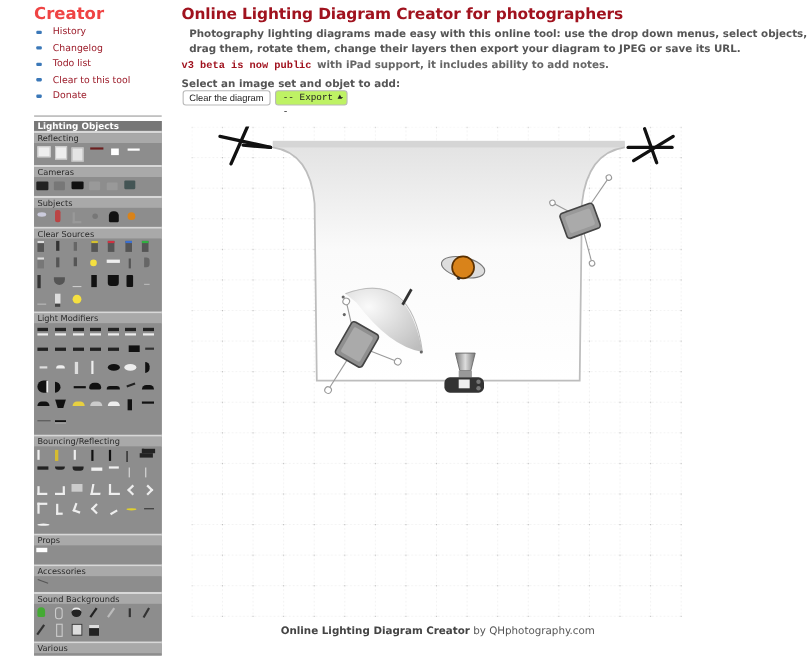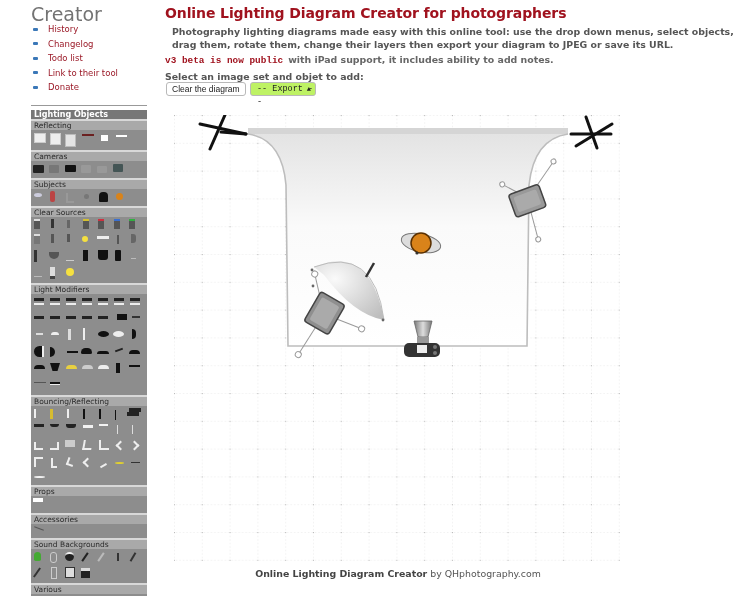--- a/index.html
+++ b/index.html
@@ -1,19 +1,19 @@
 <!DOCTYPE html>
 <html><head>
 <meta charset="utf-8">
 <style>
   html, body { margin:0; padding:0; background:#fff; }
   body { width:736px; height:596px; position:relative; overflow:hidden; font-family:"DejaVu Sans", sans-serif; }
 
   
-  .nav-title { position:absolute; left:31px; top:3px; font-size:19px; font-weight:normal; color:#737373; }
+  .nav-title { position:absolute; left:31px; top:3px; font-size:15px; font-weight:bold; color:#ef4444; }
   .nav-list { position:absolute; left:31px; top:22px; margin:0; padding:0; list-style:none; }
   .nav-list li { height:14.5px; font-size:8.5px; color:#9b1a28; display:flex; align-items:center; }
   .nav-list .bullet { width:5px; height:3px; background:#3b78b8; border-radius:1px; margin-right:10px; margin-left:2px; }
   .nav-rule { position:absolute; left:31px; top:105px; width:116px; height:1px; background:#999; }
 
   
   .palette { position:absolute; left:31px; top:110px; width:116px; background:#8c8c8c; }
   .palette-head { background:#777; color:#fff; font-weight:bold; font-size:8px; padding:0 3px; height:9px; line-height:9px; }
   .sect { border-top:2px solid #d8d8d8; }
   .sect-head { background:#a9a9a9; color:#2a2a2a; font-size:7.5px; padding:0 3px; height:9px; line-height:9px; }
@@ -47,21 +47,21 @@
   <li>
       <span class="bullet"></span>
       <span>Changelog</span>
     </li>
   <li>
       <span class="bullet"></span>
       <span>Todo list</span>
     </li>
   <li>
       <span class="bullet"></span>
-      <span>Link to their tool</span>
+      <span>Clear to this tool</span>
     </li>
   <li>
       <span class="bullet"></span>
       <span>Donate</span>
     </li>
 </ul>
 <div class="nav-rule"></div>
 
 <div class="palette">
   <div class="palette-head">Lighting Objects</div>

